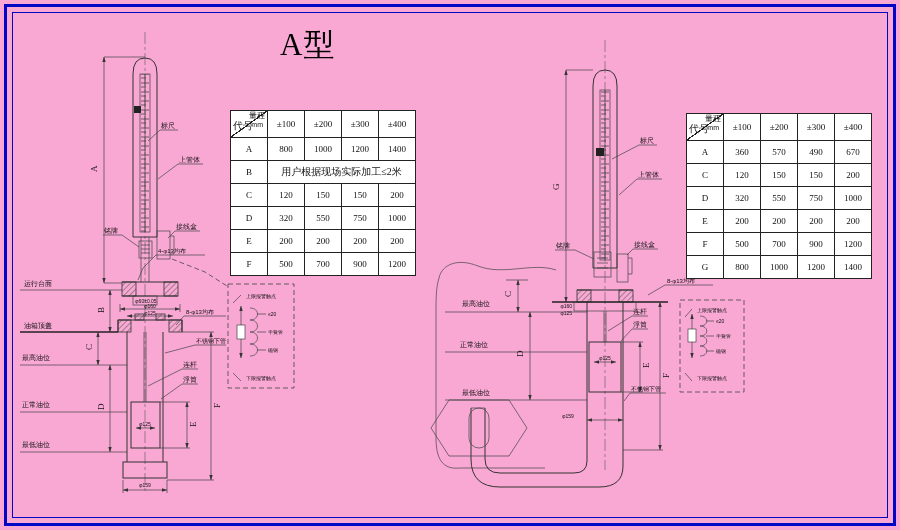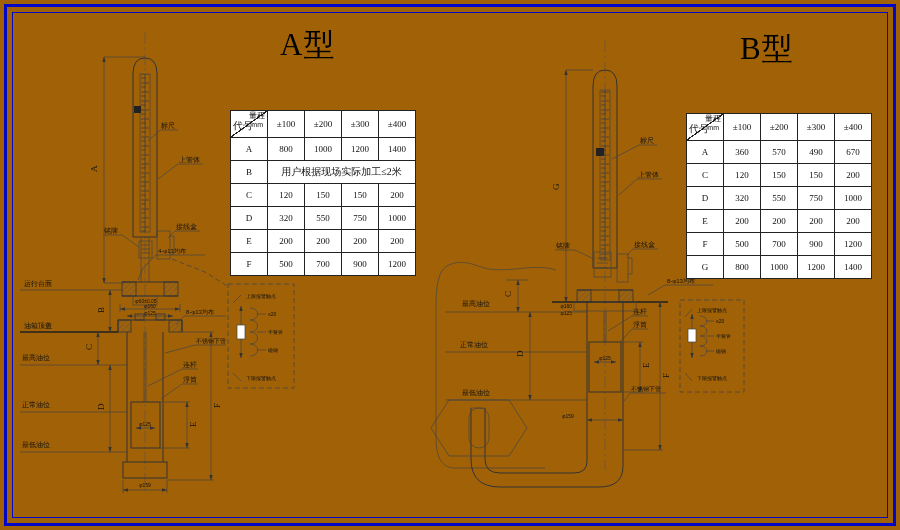--- a/index.html
+++ b/index.html
@@ -1,16 +1,16 @@
 <!DOCTYPE html>
 <html><head>
 <meta charset="utf-8">
 <style>
   html,body{margin:0;padding:0;background:#e8e8e8;}
-  .sheet{position:relative;width:900px;height:530px;background:#a16207;overflow:hidden;
+  .sheet{position:relative;width:900px;height:530px;background:#f9a8d4;overflow:hidden;
          font-family:"Liberation Sans",sans-serif;color:#111;}
   .frame-outer{position:absolute;left:4px;top:4px;right:4px;bottom:4px;border:3px solid #0008c6;pointer-events:none;}
   .frame-inner{position:absolute;left:12px;top:12px;right:12px;bottom:12px;border:1px solid #0008c6;pointer-events:none;}
   .title{position:absolute;font-family:"Liberation Serif",serif;font-size:31px;color:#000;letter-spacing:1px;}
   .title-a{left:280px;top:24px;}
   .title-b{left:740px;top:28px;}
   svg.cad{position:absolute;left:0;top:0;}
   .ln{stroke:#333;stroke-width:1;fill:none;}
   .thk{stroke:#222;stroke-width:1.4;fill:none;}
   .thin{stroke:#444;stroke-width:.7;fill:none;}
@@ -42,21 +42,20 @@
   td.merged{font-size:10px;font-family:Liberation Serif, serif;}
 </style>
 </head>
 <body>
 
 <div class="sheet">
   <div class="frame-outer"></div>
   <div class="frame-inner"></div>
 
   <div class="title title-a">A型</div>
-  <div class="title title-b">B型</div>
 
   <svg class="cad" width="900" height="530" viewBox="0 0 900 530">
     <defs>
       <marker id="arr" viewBox="0 0 10 10" refX="9.5" refY="5" markerWidth="8" markerHeight="8" orient="auto-start-reverse">
         <path d="M0 1.8 L10 5 L0 8.2 z" fill="#333"></path>
       </marker>
       <pattern id="hatch" width="4" height="4" patternUnits="userSpaceOnUse" patternTransform="rotate(45)">
         <line x1="0" y1="0" x2="0" y2="4" stroke="#555" stroke-width="1.1"></line>
       </pattern>
       <pattern id="ticks" width="10" height="9" patternUnits="userSpaceOnUse">

